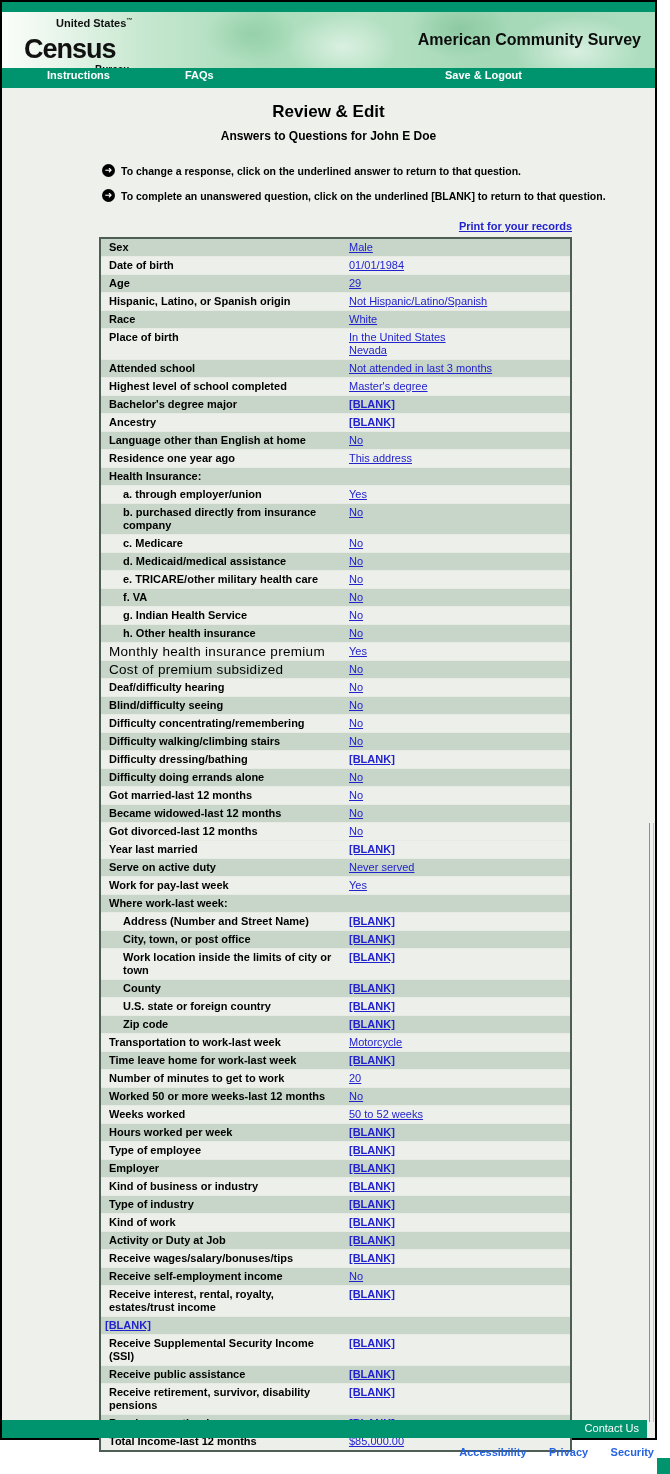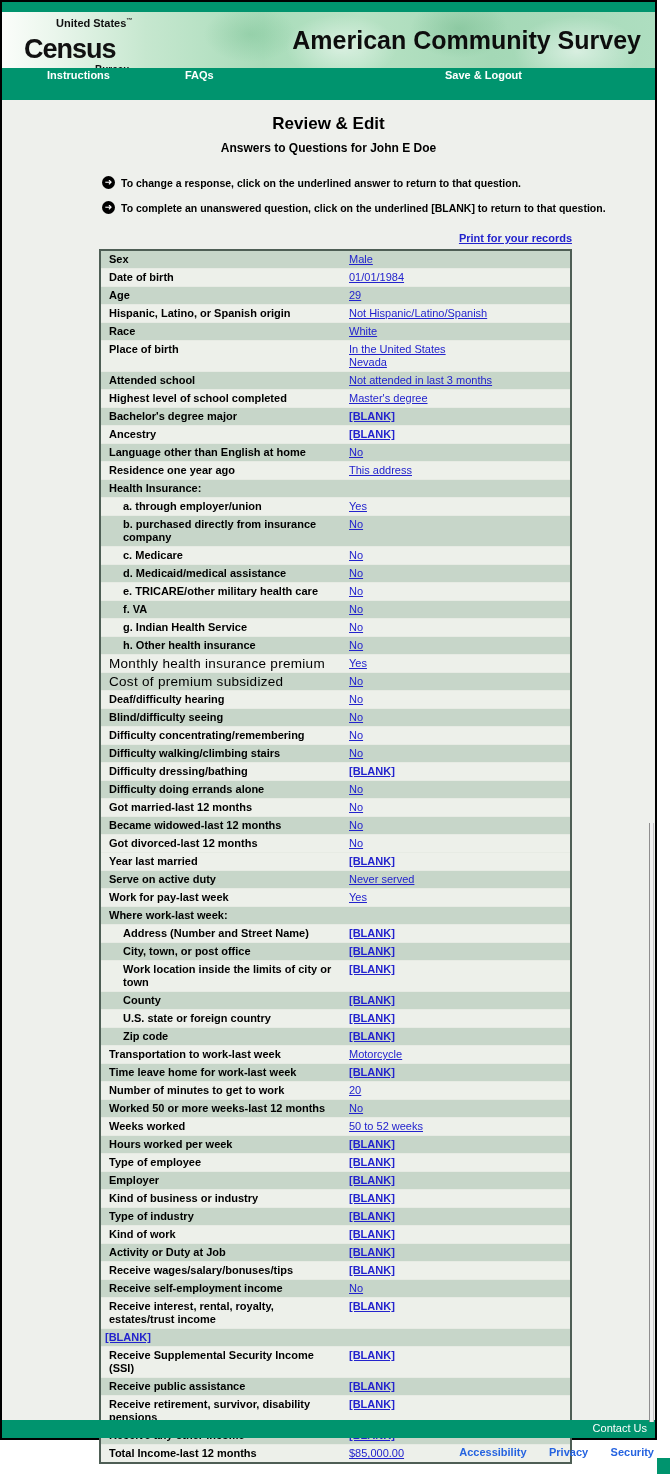--- a/index.html
+++ b/index.html
@@ -26,24 +26,24 @@
   }
   .logo{position:absolute;left:22px;top:5px;color:#111;line-height:1;}
   .logo-top{font-size:11px;font-weight:bold;margin-left:32px;letter-spacing:0;}
   .logo-tm{font-size:6px;vertical-align:super;}
   .logo-main{font-size:27px;font-weight:bold;letter-spacing:-1px;margin-top:7px;}
   .logo-bottom{display:flex;align-items:center;margin-top:2px;margin-left:3px;}
   .logo-bar{width:64px;height:4px;background:#111;margin-right:4px;}
   .logo-bureau{font-size:10px;font-weight:bold;}
   .banner-title{
     position:absolute;right:14px;top:50%;transform:translateY(-50%);
-    font-size:25px;font-weight:bold;color:#0d0d0d;white-space:nowrap;
+    font-size:16px;font-weight:bold;color:#0d0d0d;white-space:nowrap;
   }
   
-  .navbar{height:32px;background:#00946e;position:relative;padding-left:13px;}
+  .navbar{height:20px;background:#00946e;position:relative;padding-left:13px;}
   .nav-link{position:absolute;top:1px;color:#fff;font-size:11px;font-weight:bold;cursor:pointer;text-decoration:none;}
   .nav-link.n0{left:45px;}
   .nav-link.n1{left:183px;}
   .nav-link.n2{left:443px;}
   
   .content{position:relative;}
   .page-title{text-align:center;font-size:17px;font-weight:bold;color:#000;padding-top:14px;}
   .page-subtitle{text-align:center;font-size:12px;font-weight:bold;color:#000;margin-top:7px;}
   .instructions{margin:21px 0 0 100px;}
   .instruction{display:flex;align-items:center;margin-bottom:12px;}
@@ -64,21 +64,21 @@
   .cell-label{
     width:244px;box-sizing:border-box;flex:none;
     padding:2px 6px 2px 8px;font-size:11px;font-weight:bold;line-height:13px;color:#000;
   }
   .row.indent .cell-label{padding-left:22px;}
   .row.special .cell-label{font-weight:normal;font-size:13.5px;letter-spacing:0.3px;line-height:13px;}
   .cell-value{flex:1;padding:2px 4px;font-size:11px;line-height:13px;}
   .answer-link{color:#2323cd;text-decoration:underline;cursor:pointer;display:inline-block;}
   .answer-link.blank{font-weight:bold;}
   .cell-value .vline{display:block;}
-  .doc-footer{position:absolute;left:0;right:0;bottom:0;height:18px;background:#00946e;}
+  .doc-footer{position:absolute;left:0;right:8px;bottom:0;height:18px;background:#00946e;}
   .contact-link{position:absolute;right:8px;top:2px;color:#fff;font-size:11px;cursor:pointer;text-decoration:none;}
   
   .outer-links{position:absolute;top:1442px;right:16px;white-space:nowrap;}
   .outer-link{color:#2563e0;font-size:11px;font-weight:bold;margin-left:18px;text-decoration:none;cursor:pointer;}
   .scroll-line{
     position:absolute;left:649px;top:823px;width:5px;height:599px;
     background:#efefef;border-left:1px solid #8f8f8f;border-right:1px solid #c2c2c2;box-sizing:border-box;
   }
   .corner-square{position:absolute;right:0;bottom:0;width:13px;height:16px;background:#00946e;}
 </style>

